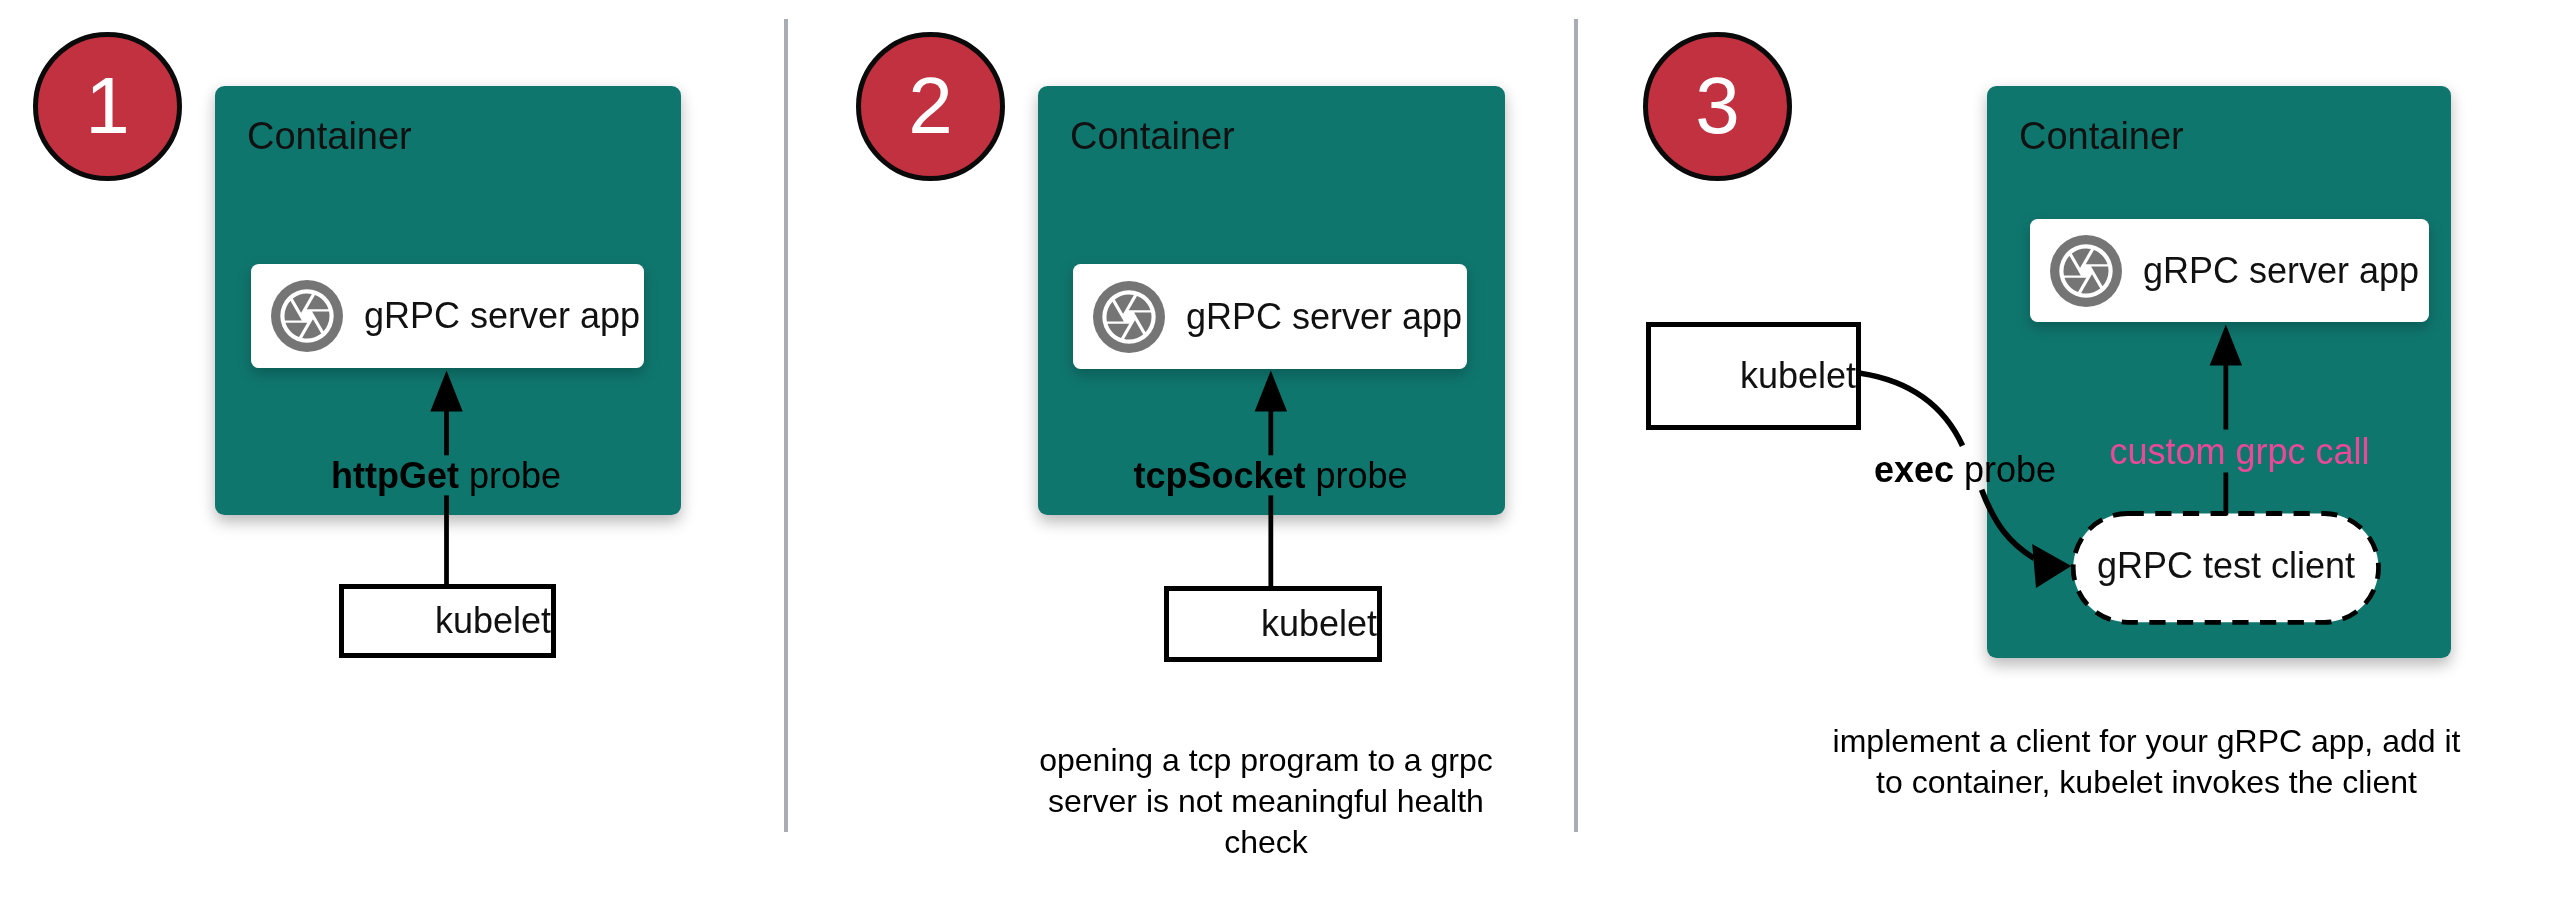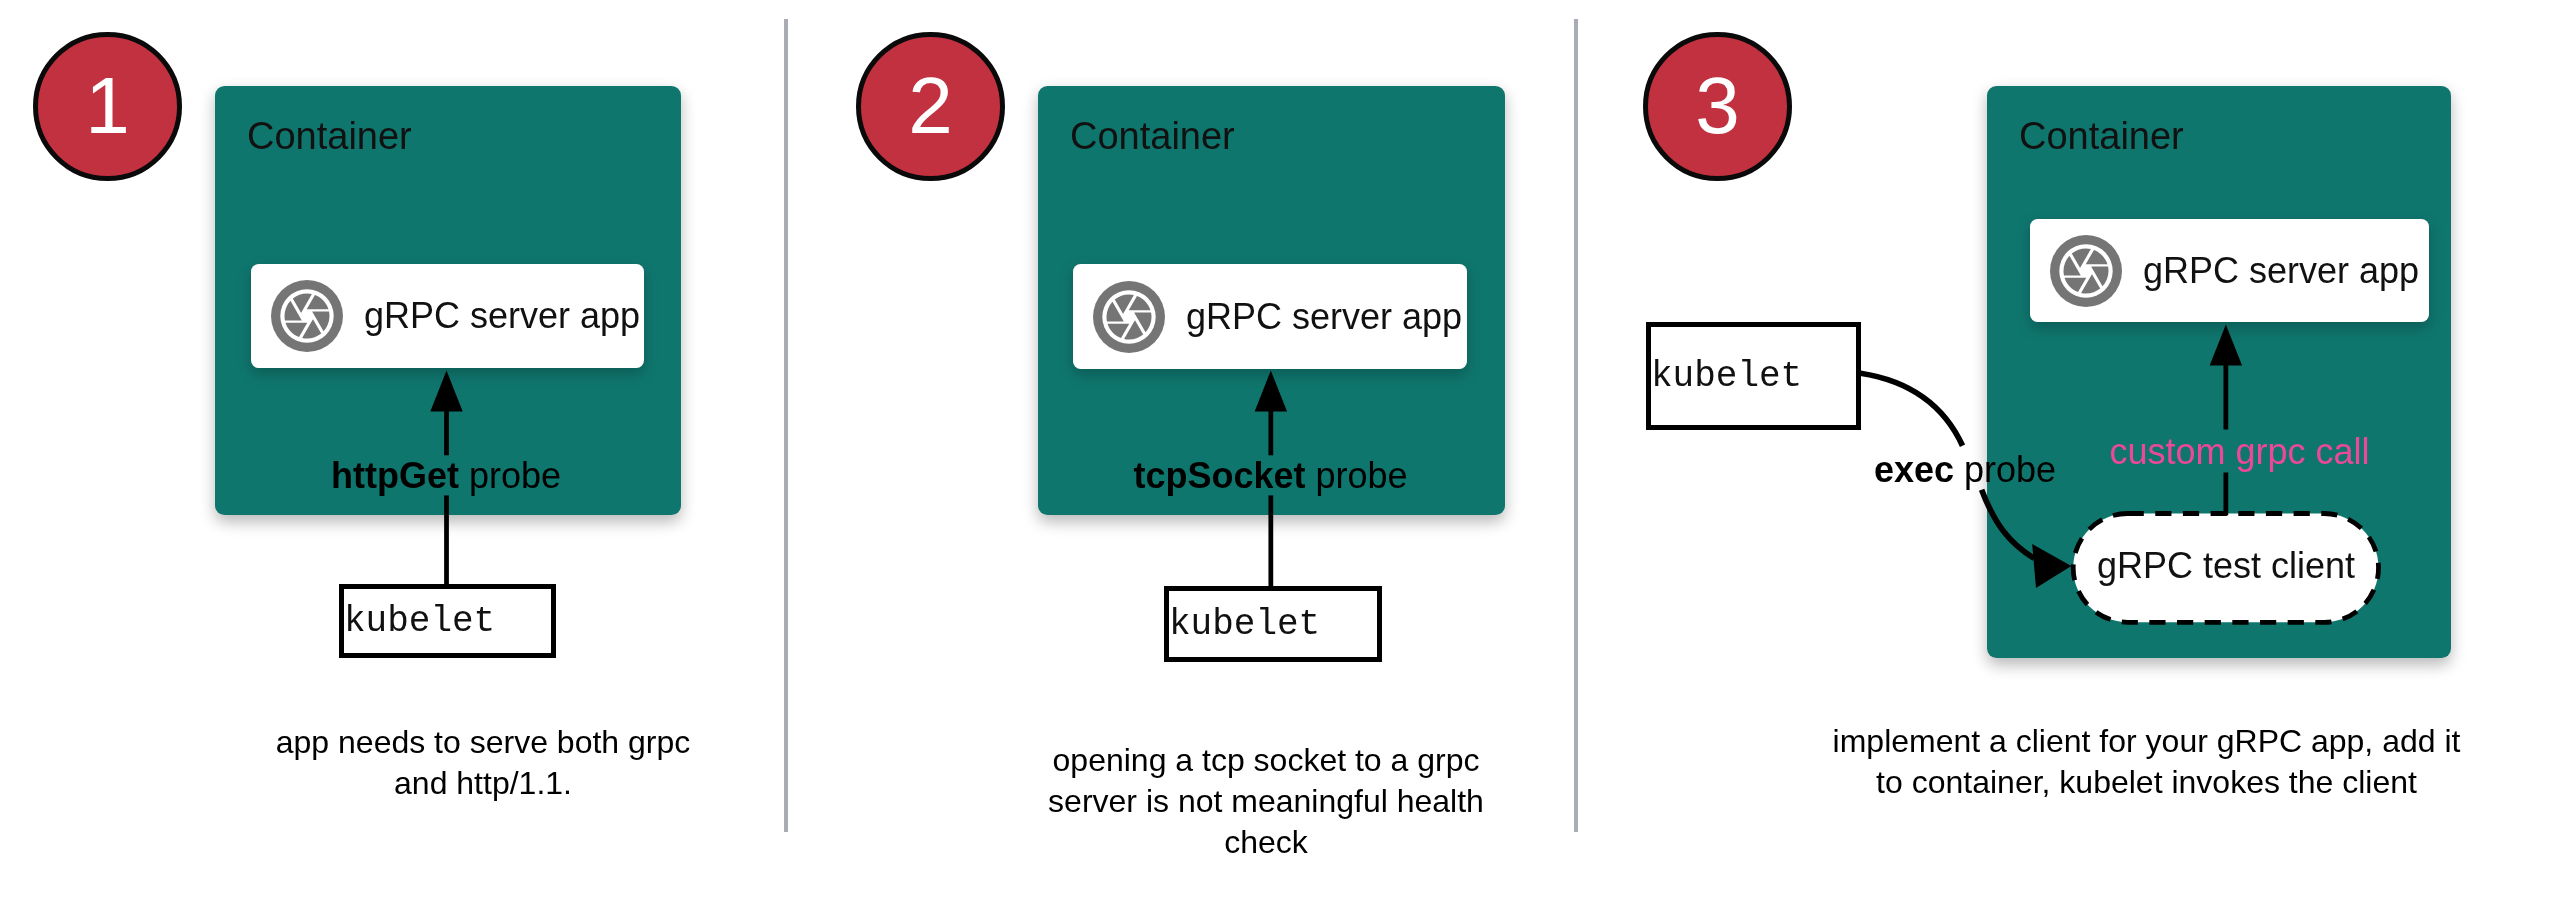--- a/index.html
+++ b/index.html
@@ -84,24 +84,23 @@
   .app-label { font-size: 36px; color: #111111; white-space: nowrap; }
 
   
   .kubelet-box {
     position: absolute;
     background: #ffffff;
     border: 5.7px solid #000000;
     box-sizing: border-box;
     display: flex;
     align-items: center;
-    justify-content: flex-start;
+    justify-content: flex-end;
     font-size: 36px;
     color: #111111;
-    font-family: Liberation Mono, monospace;
   }
   .kubelet-box.k1 { left: 339px;  top: 584px; width: 217px; height: 74px; }
   .kubelet-box.k2 { left: 1164px; top: 586px; width: 218px; height: 76px; }
   .kubelet-box.k3 { left: 1646px; top: 322px; width: 215px; height: 108px; }
 
   
   .probe-label {
     position: absolute;
     font-size: 36px;
     color: #000000;
@@ -233,26 +232,22 @@
   <div class="probe-label pl2">
     <span class="b">tcpSocket</span><span> probe</span>
   </div>
   <div class="probe-label pl3">
     <span class="b">exec</span><span> probe</span>
   </div>
 
   <div class="call-label">custom grpc call</div>
   <div class="client-label">gRPC test client</div>
 
-  <div class="caption cap1">
-    <span>app needs to serve both grpc</span>
-    <span>and http/1.1.</span>
-  </div>
   <div class="caption cap2">
-    <span>opening a tcp socket to a grpc</span>
+    <span>opening a tcp program to a grpc</span>
     <span>server is not meaningful health</span>
     <span>check</span>
   </div>
   <div class="caption cap3">
     <span>implement a client for your gRPC app, add it</span>
     <span>to container, kubelet invokes the client</span>
   </div>
 
   <svg class="overlay" width="2576" height="923" viewBox="0 0 2700 967">
 

